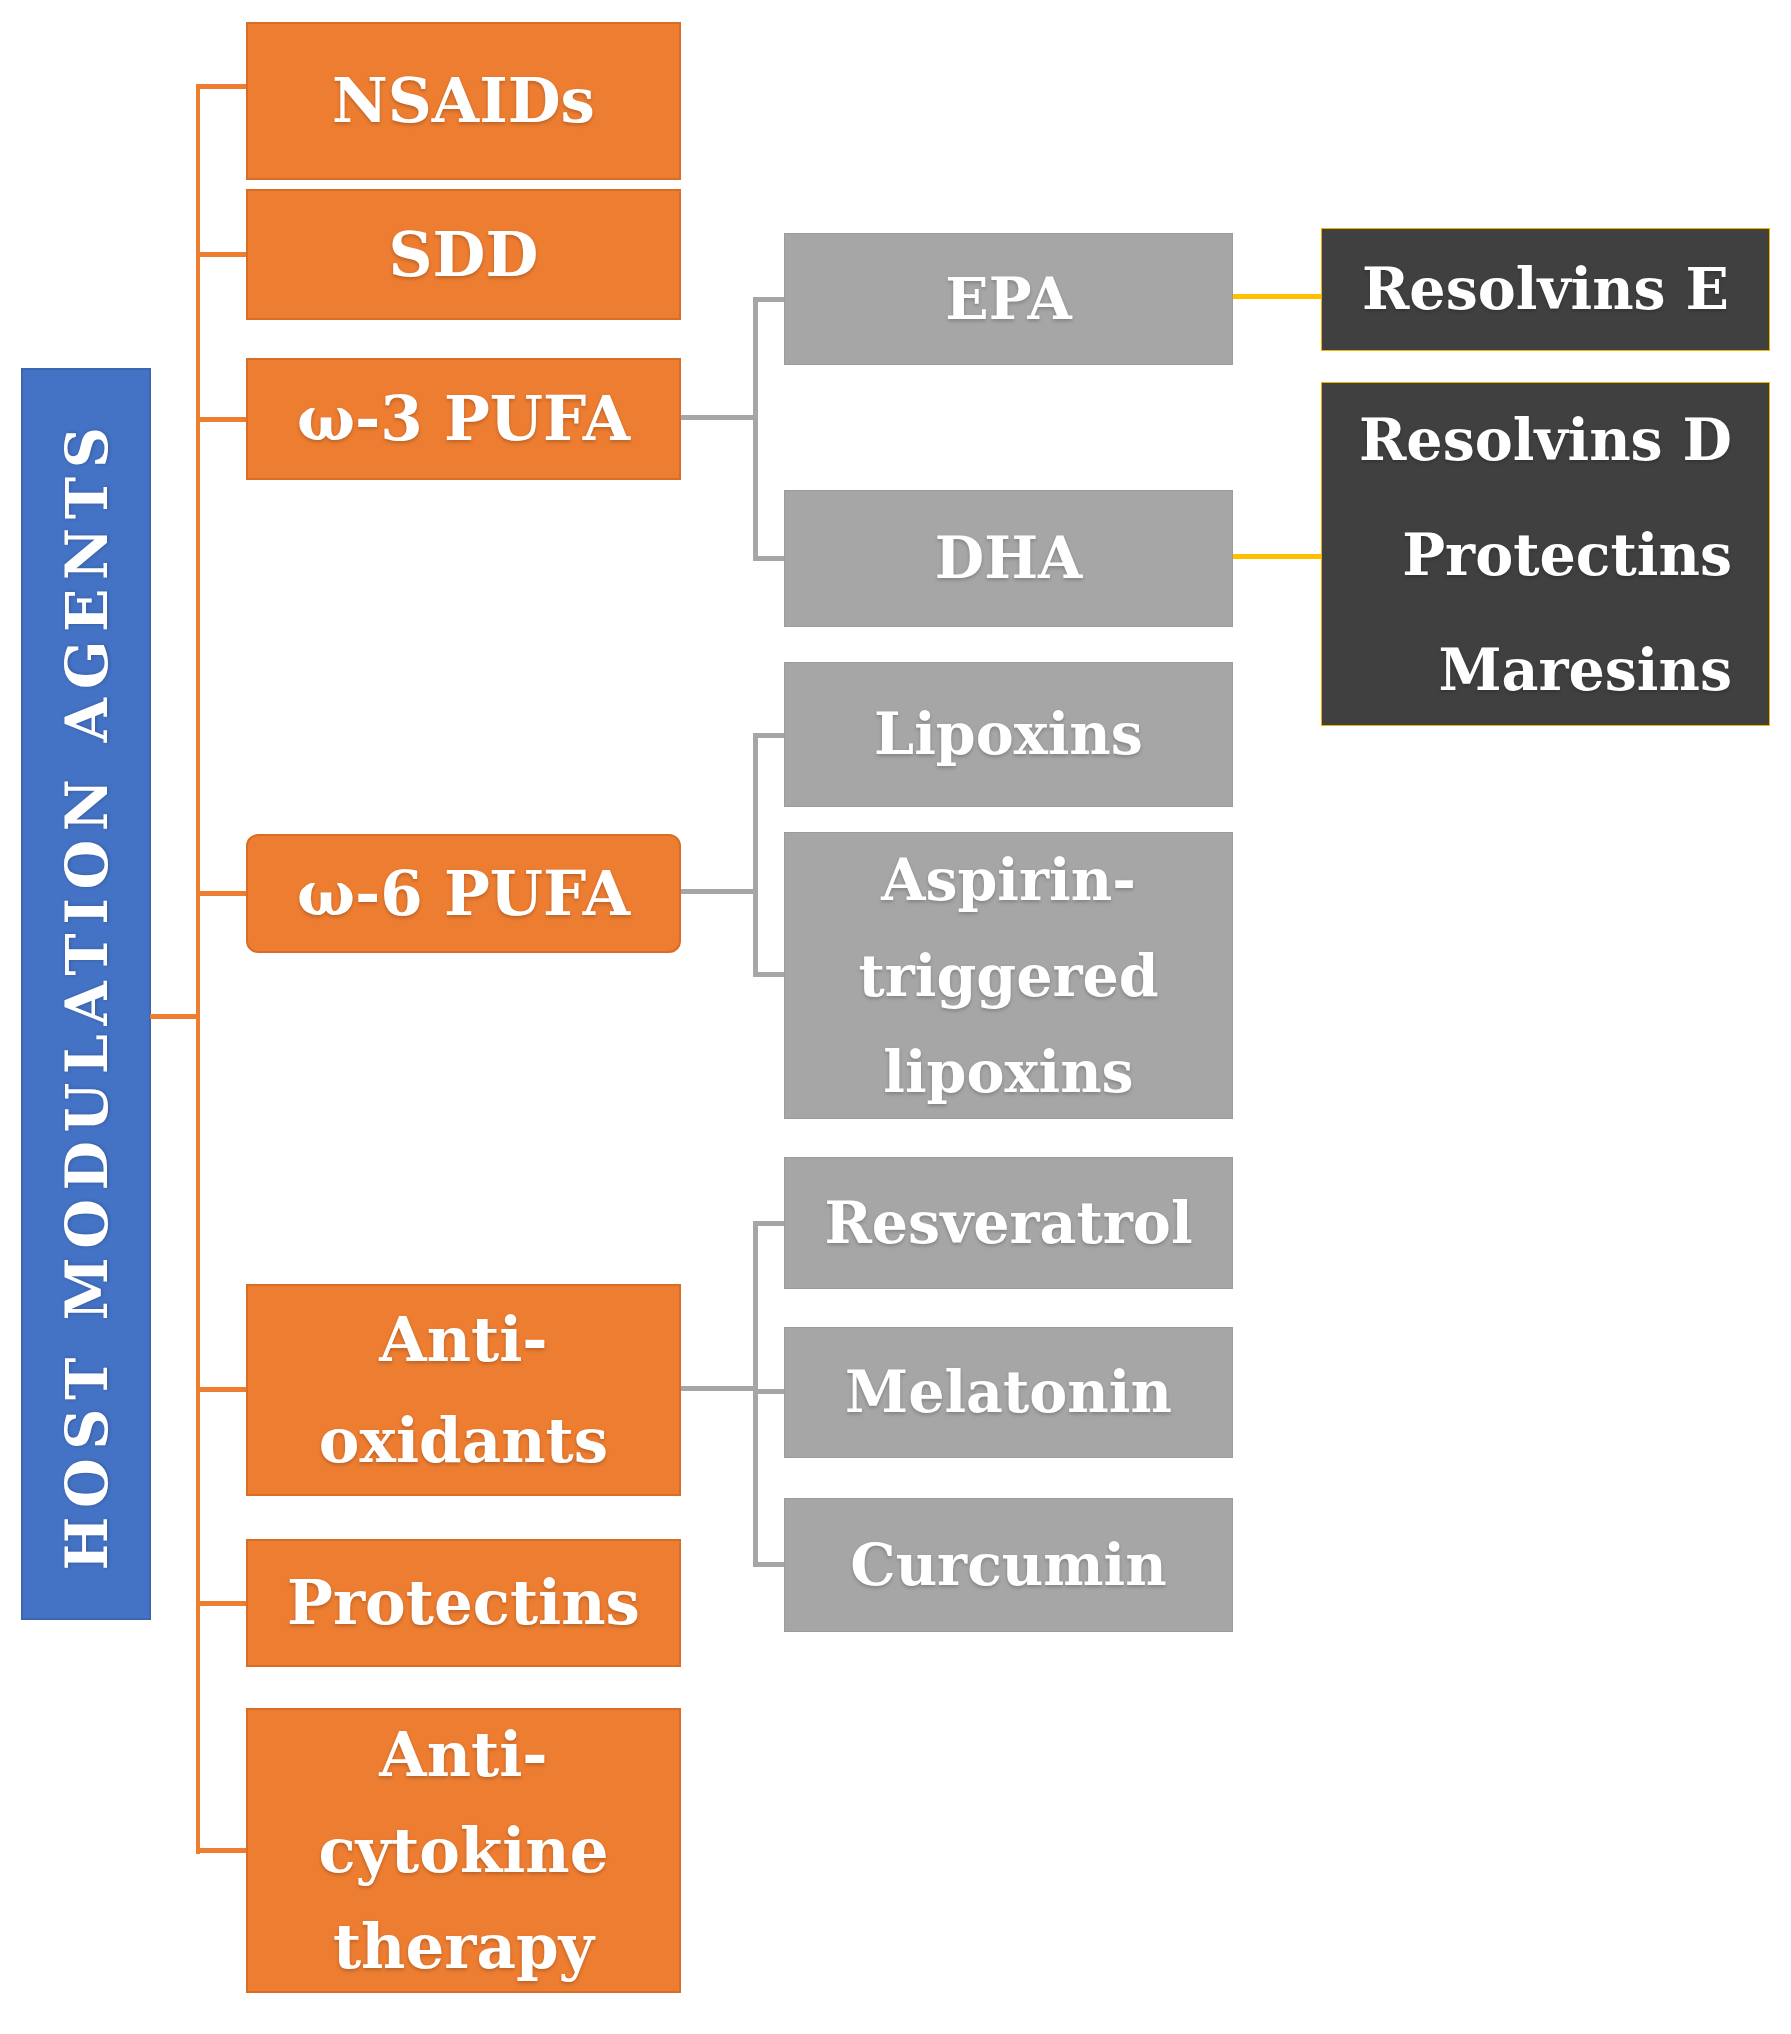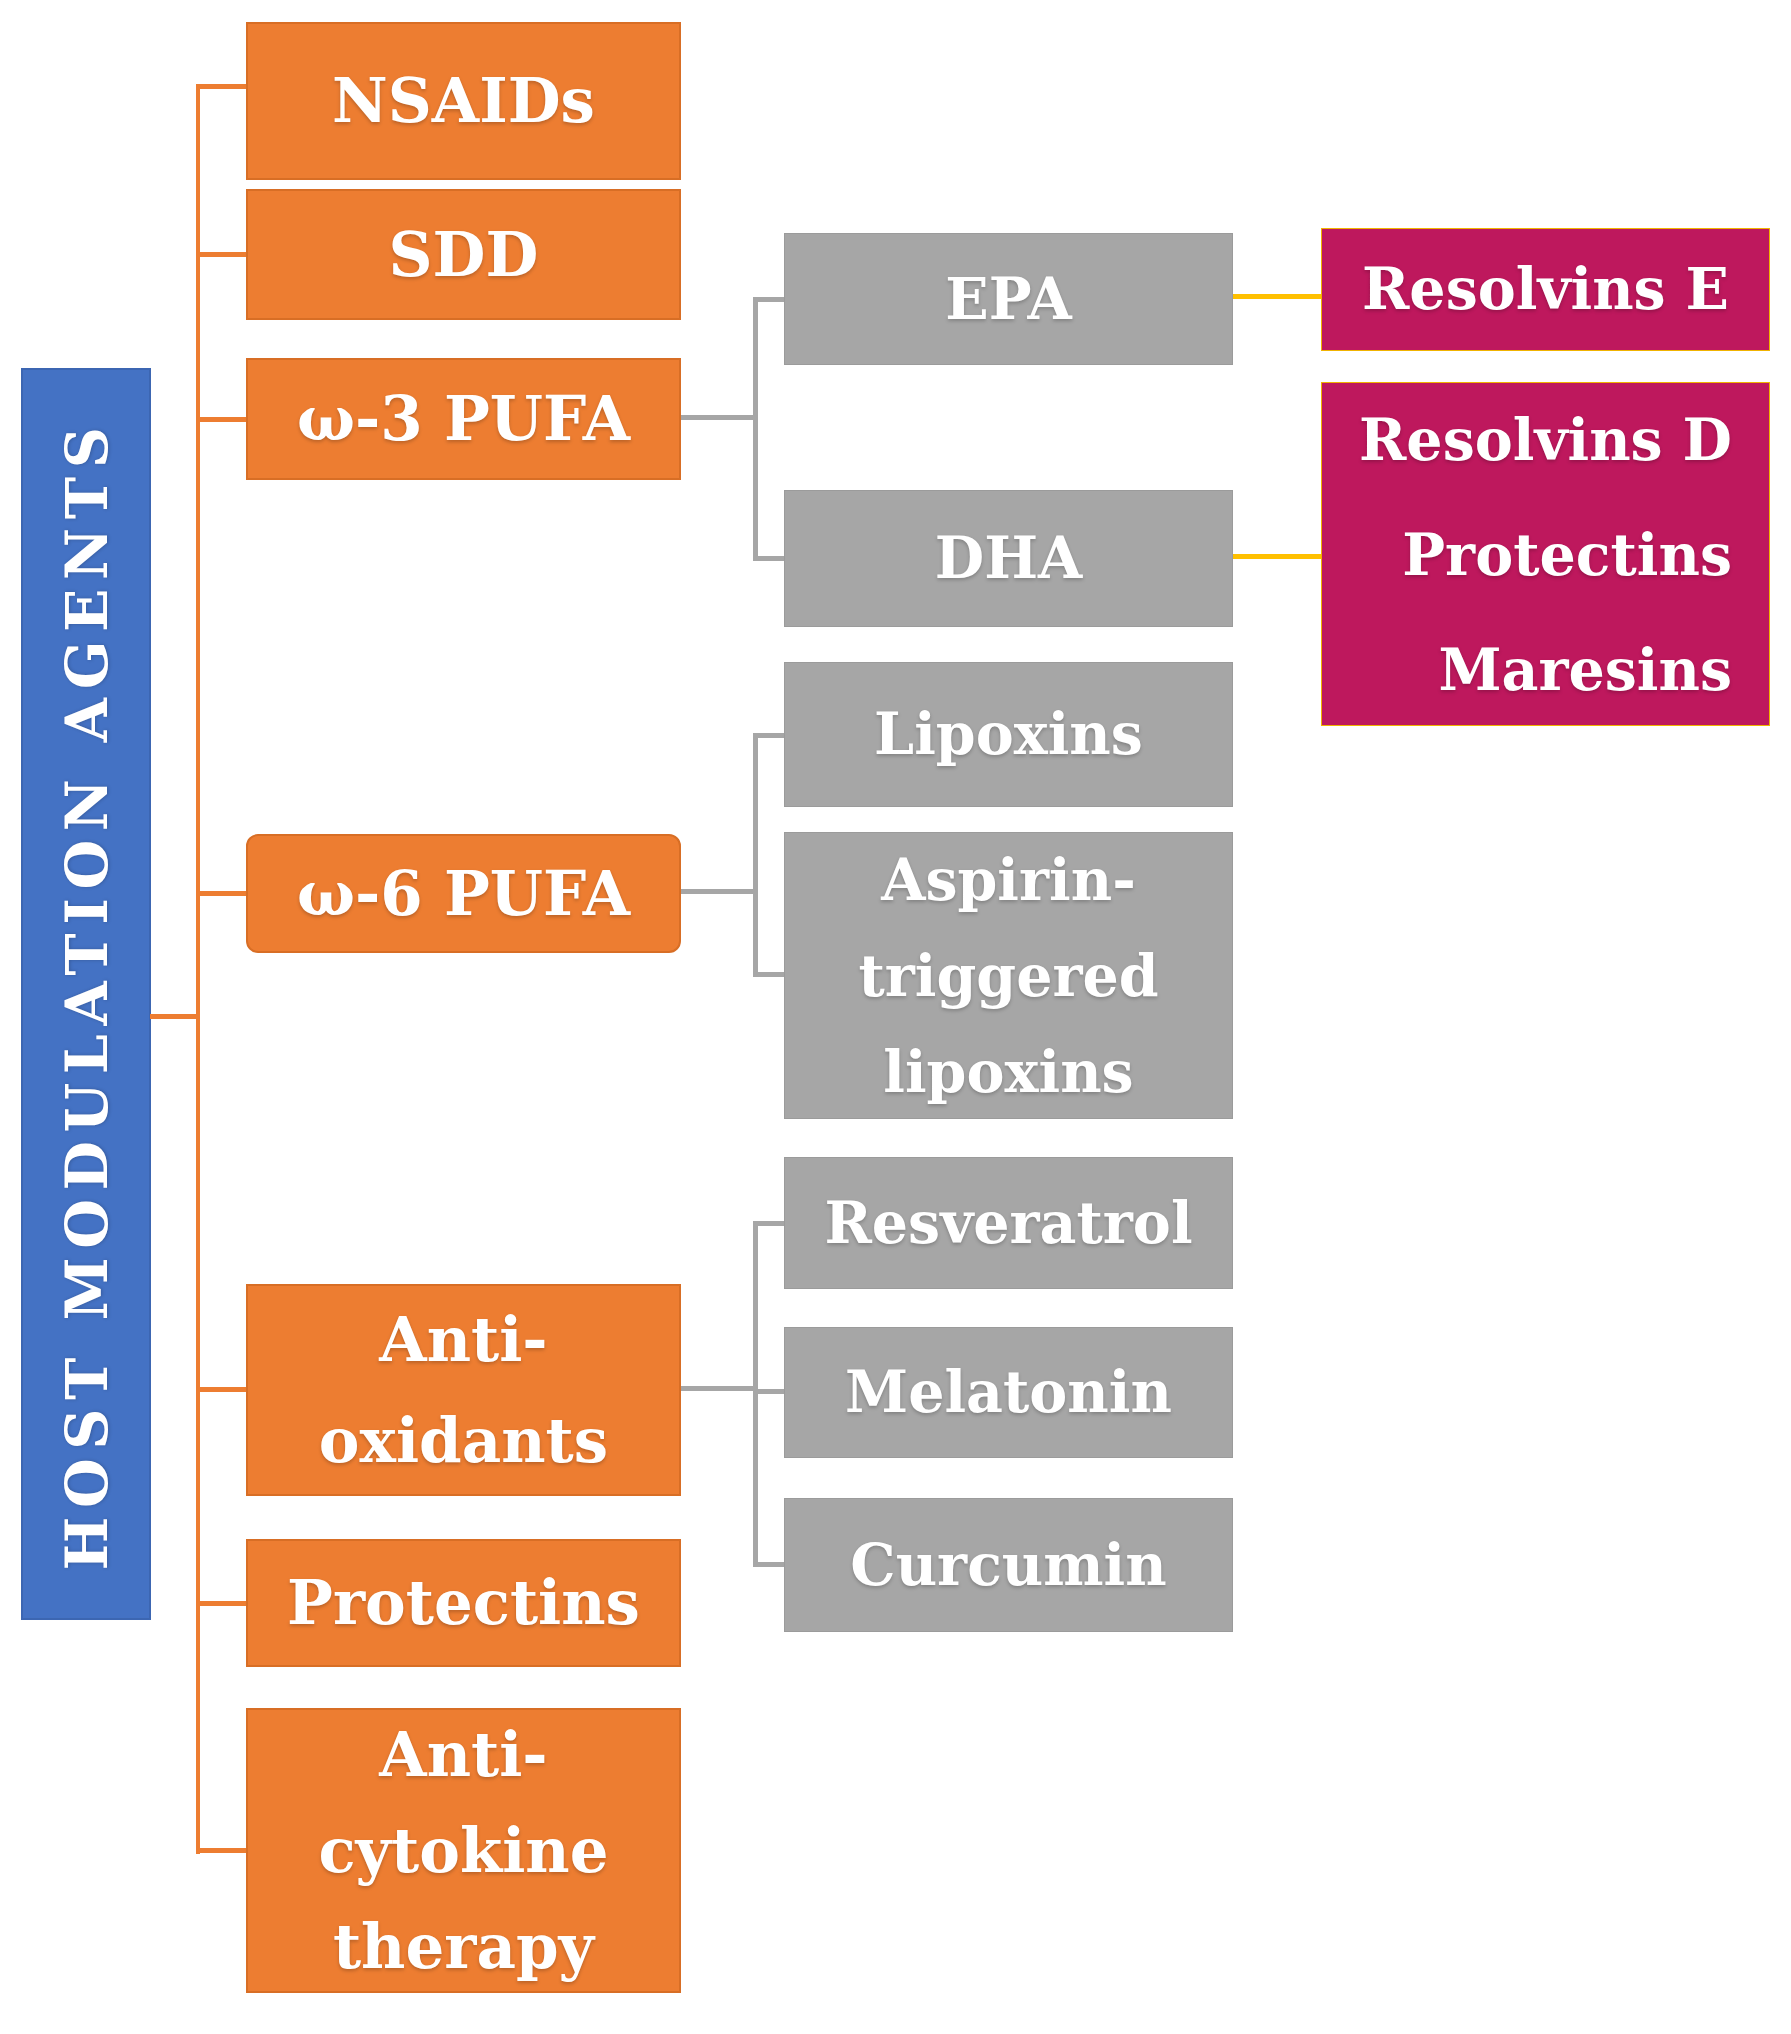--- a/index.html
+++ b/index.html
@@ -15,21 +15,21 @@
     display:flex;align-items:center;justify-content:center;
     box-sizing:border-box;
     color:#ffffff;font-weight:bold;text-align:center;
   }
   .node span{
     white-space:pre-line;
     text-shadow:0 1.9px 3.8px rgba(0,0,0,0.22);
   }
   .orange{background:#ED7D31;border:2.9px solid #d86e25;}
   .gray{background:#A6A6A6;border:1.9px solid #9b9b9b;}
-  .gold{background:#be185d;border:1.9px solid #f0b300;}
+  .gold{background:#404040;border:1.9px solid #f0b300;}
   .blue{background:#4472C4;border:2.9px solid #3c66b2;}
   .f64{font-size:61px;line-height:1.1;}
   .f60{font-size:57px;line-height:1.1;}
   .lh100{line-height:96px;}
   .lh105{line-height:101px;}
   .lh120{line-height:115px;}
   .root-text{
     position:absolute;
     display:flex;align-items:center;justify-content:center;
     transform:rotate(-90deg);

